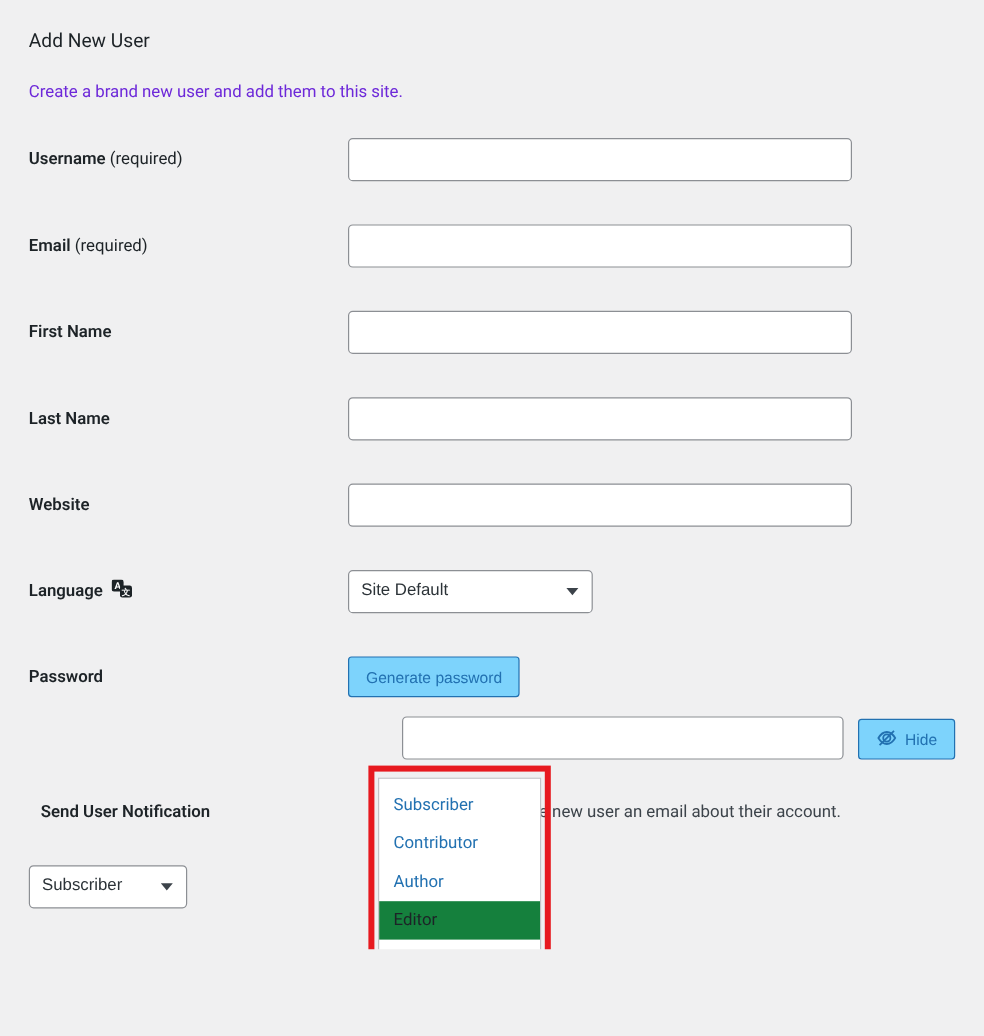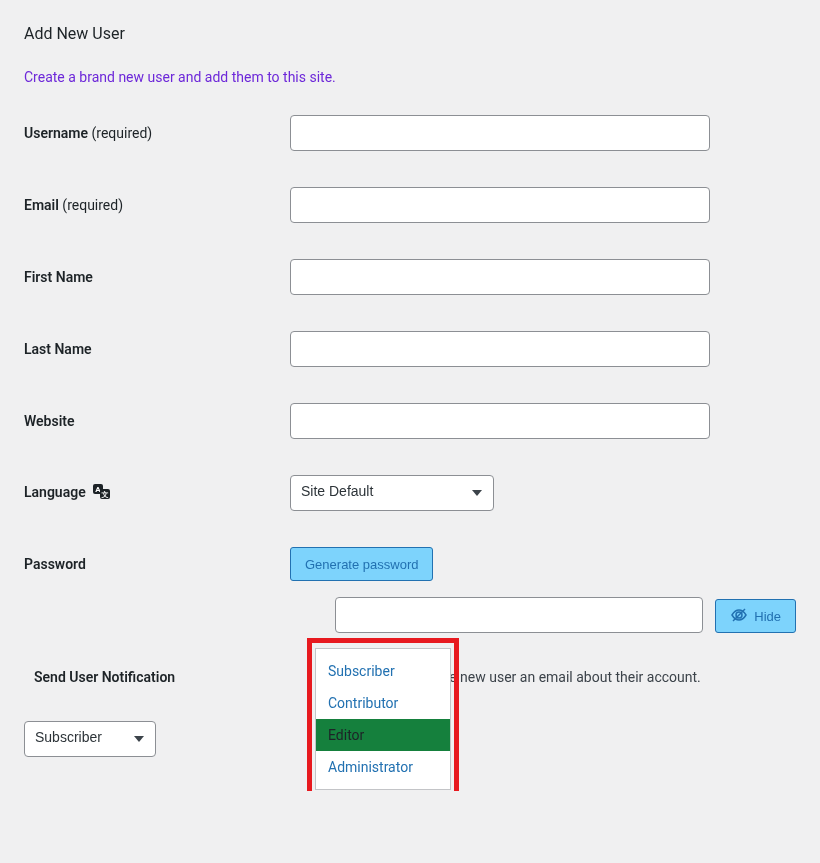--- a/index.html
+++ b/index.html
@@ -257,19 +257,20 @@
     <div class="select-wrapper">
       <select class="form-select role-select">
         <option>Subscriber</option>
       </select>
     </div>
   </div>
 
   <div class="role-dropdown" id="role-dropdown">
       <div class="role-option">Subscriber</div>
       <div class="role-option">Contributor</div>
+      <div class="role-option">Author</div>
       <div class="role-option hover">Editor</div>
       <div class="role-option">Administrator</div>
     </div>
 
   <div class="red-box"></div>
 
 </div>
 
 </body></html>

